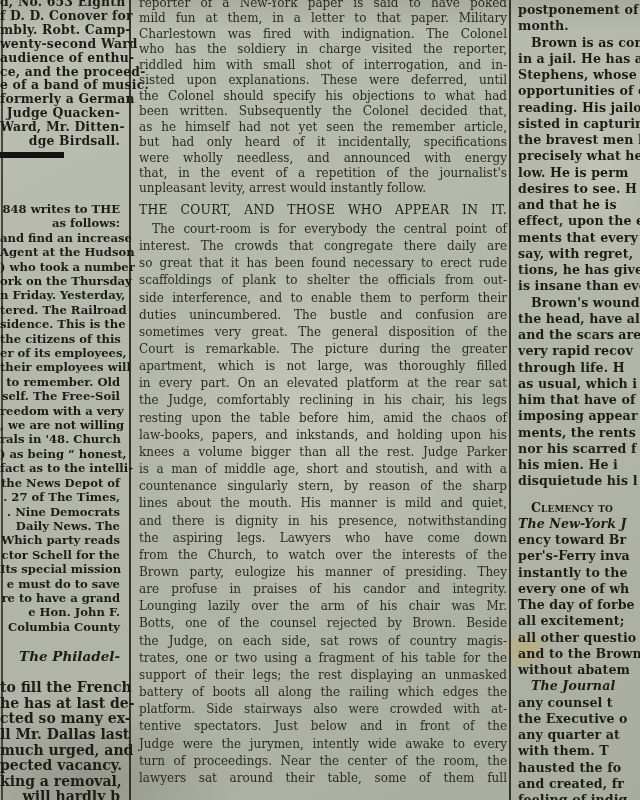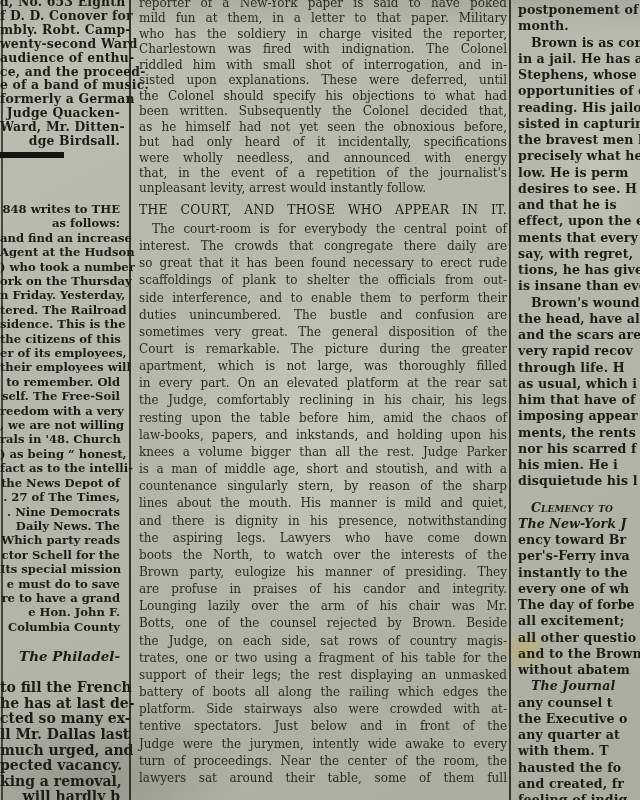--- a/index.html
+++ b/index.html
@@ -35,21 +35,21 @@
   .col-left .blk-c .line{font-size:14px;line-height:15.6px;font-weight:bold;}
   .col-mid .line{font-size:12px;}
   .col-mid .blk-para .line{line-height:15.45px;}
   .col-mid .blk-para2 .line{line-height:17.15px;}
   .col-mid .line.j{white-space:normal;text-align:justify;text-align-last:justify;}
   .heading{font-weight:normal;font-size:12.3px;line-height:15px;letter-spacing:.3px;
     text-align:justify;text-align-last:justify;white-space:normal;color:#1c1b15;}
   .col-right .line{font-size:12.6px;line-height:16.25px;font-weight:bold;letter-spacing:.1px;}
   .i{font-style:italic;}
   .b{font-weight:bold;}
-  .sc{font-variant:small-caps;letter-spacing:.5px;font-style:italic;}
+  .sc{font-variant:small-caps;letter-spacing:.5px;}
   .in{text-indent:13px;}
   .divider{width:64px;height:6px;background:#15140e;margin:4px 0 0 0;}
   .col-left .divider{margin-left:0;}
 </style>
 </head>
 <body>
 
 <div class="page">
 
   <div class="stain stain-dark-top"></div>
@@ -120,27 +120,27 @@
         <div class="line">much urged, and</div>
         <div class="line">pected vacancy.</div>
         <div class="line">king a removal,</div>
         <div class="line">will hardly b</div>
       </div>
     </div>
   <div class="col col-mid">
       <div class="blk blk-para">
         <div class="line j">reporter of a New-York paper is said to have poked</div>
         <div class="line j">mild fun at them, in a letter to that paper.  Military</div>
+        <div class="line j">Charlestown was fired with indignation.  The Colonel</div>
         <div class="line j">who has the soldiery in charge visited the reporter,</div>
-        <div class="line j">Charlestown was fired with indignation.  The Colonel</div>
         <div class="line j">riddled him with small shot of interrogation, and in-</div>
         <div class="line j">sisted upon explanations.  These were deferred, until</div>
         <div class="line j">the Colonel should specify his objections to what had</div>
         <div class="line j">been written.  Subsequently the Colonel decided that,</div>
-        <div class="line j">as he himself had not yet seen the obnoxious before,</div>
+        <div class="line j">as he himself had not yet seen the remember article,</div>
         <div class="line j">but had only heard of it incidentally, specifications</div>
         <div class="line j">were wholly needless, and announced with energy</div>
         <div class="line j">that, in the event of a repetition of the journalist's</div>
         <div class="line">unpleasant levity, arrest would instantly follow.</div>
       </div>
       <div class="heading" style="margin-top: 6px;">THE COURT, AND THOSE WHO APPEAR IN IT.</div>
       <div class="blk blk-para2" style="margin-top: 3px;">
         <div class="line j in">The court-room is for everybody the central point of</div>
         <div class="line j">interest.  The crowds that congregate there daily are</div>
         <div class="line j">so great that it has been found necessary to erect rude</div>
@@ -153,21 +153,21 @@
         <div class="line j">in every part.  On an elevated platform at the rear sat</div>
         <div class="line j">the Judge, comfortably reclining in his chair, his legs</div>
         <div class="line j">resting upon the table before him, amid the chaos of</div>
         <div class="line j">law-books, papers, and inkstands, and holding upon his</div>
         <div class="line j">knees a volume bigger than all the rest.  Judge Parker</div>
         <div class="line j">is a man of middle age, short and stoutish, and with a</div>
         <div class="line j">countenance singularly stern, by reason of the sharp</div>
         <div class="line j">lines about the mouth.  His manner is mild and quiet,</div>
         <div class="line j">and there is dignity in his presence, notwithstanding</div>
         <div class="line j">the aspiring legs.  Lawyers who have come down</div>
-        <div class="line j">boots the North, to watch over the interests of the</div>
+        <div class="line j">from the Church, to watch over the interests of the</div>
         <div class="line j">Brown party, eulogize his manner of presiding.  They</div>
         <div class="line j">are profuse in praises of his candor and integrity.</div>
         <div class="line j">Lounging lazily over the arm of his chair was Mr.</div>
         <div class="line j">Botts, one of the counsel rejected by Brown.  Beside</div>
         <div class="line j">the Judge, on each side, sat rows of country magis-</div>
         <div class="line j">trates, one or two using a fragment of his table for the</div>
         <div class="line j">support of their legs; the rest displaying an unmasked</div>
         <div class="line j">battery of boots all along the railing which edges the</div>
         <div class="line j">platform.  Side stairways also were crowded with at-</div>
         <div class="line j">tentive spectators.  Just below and in front of the</div>

